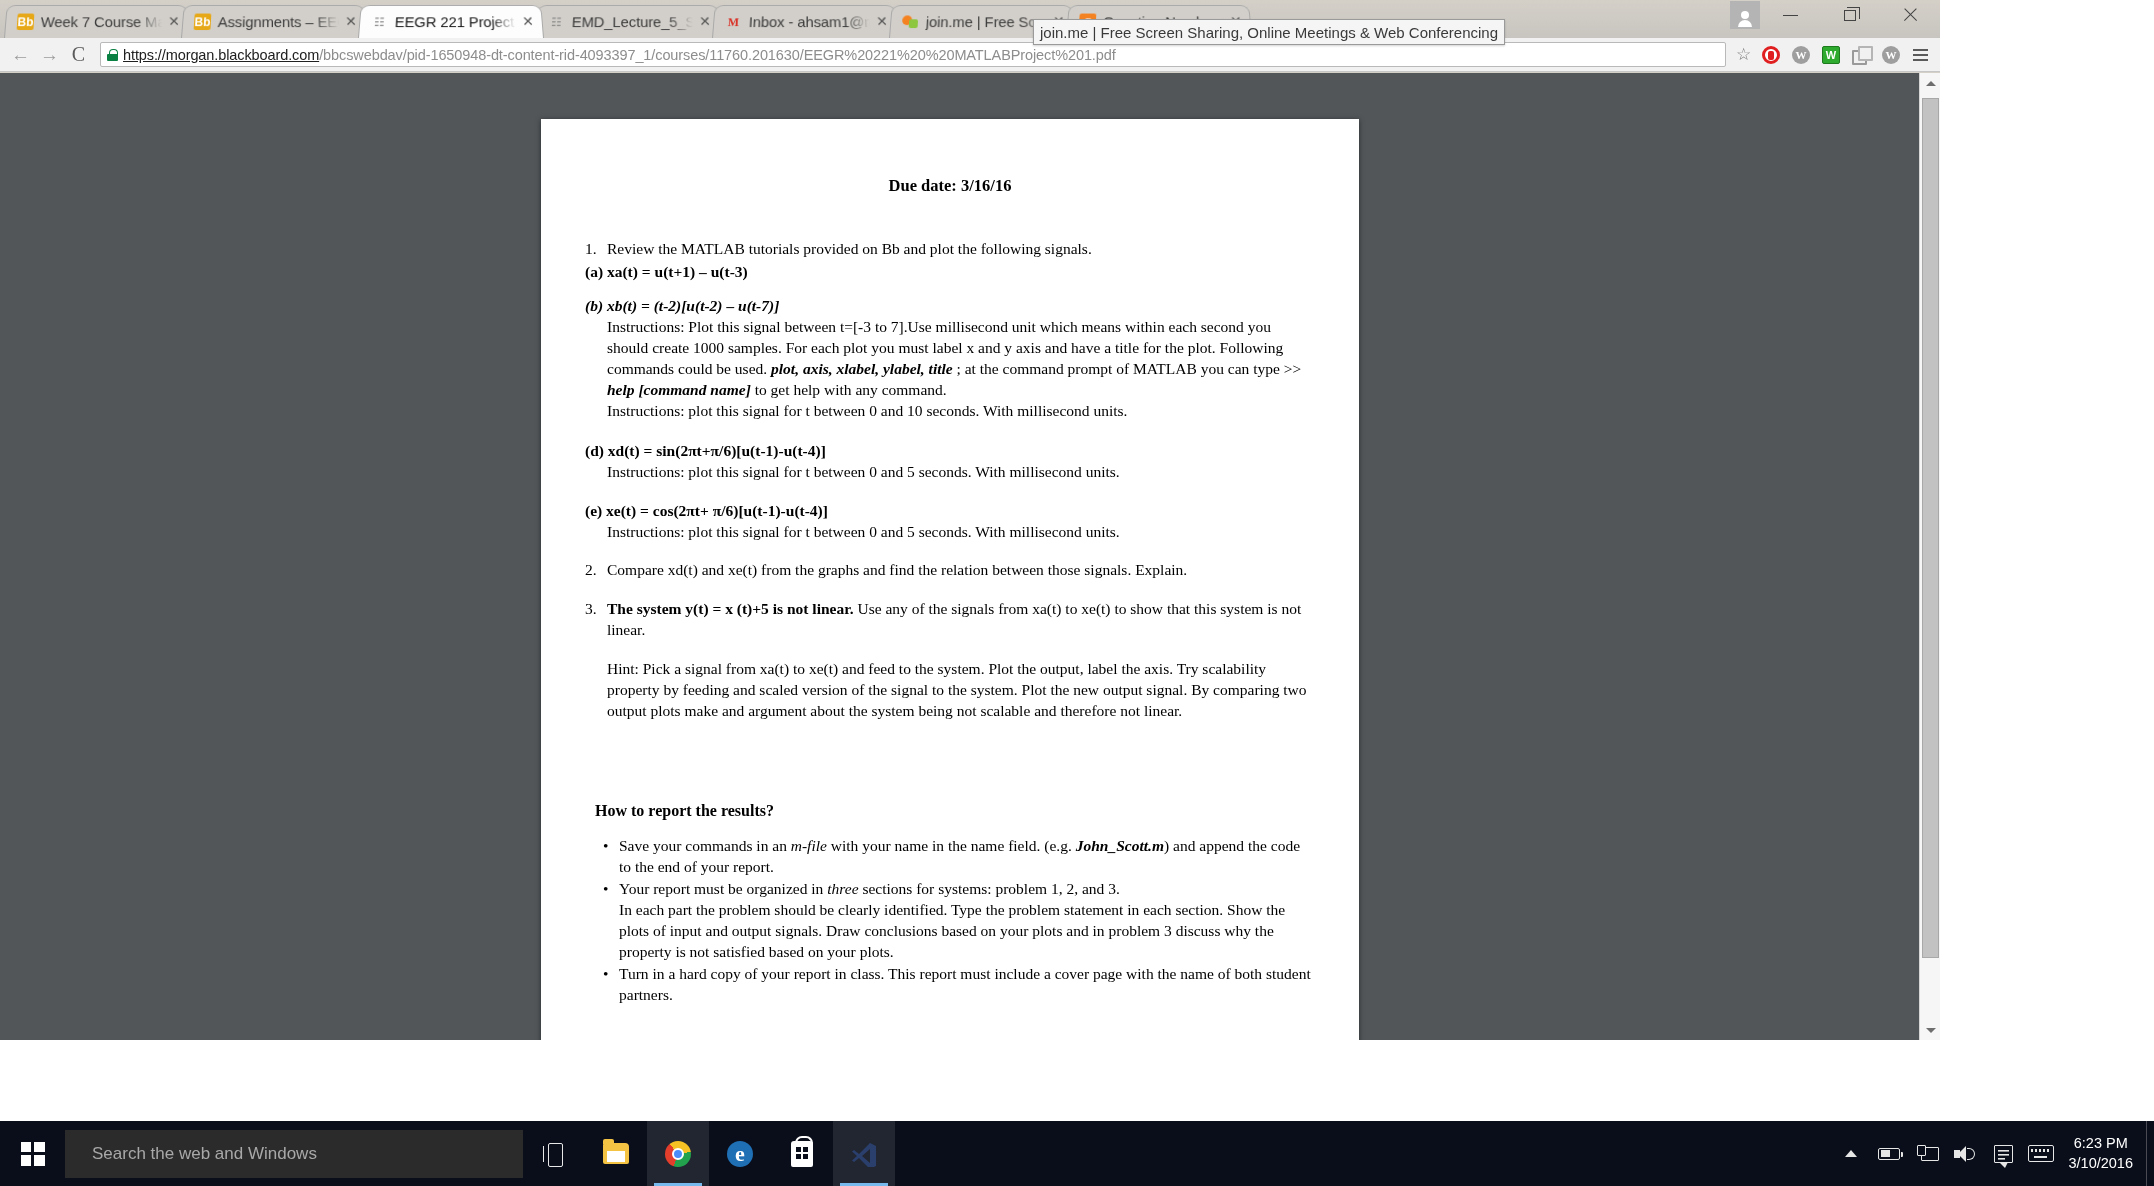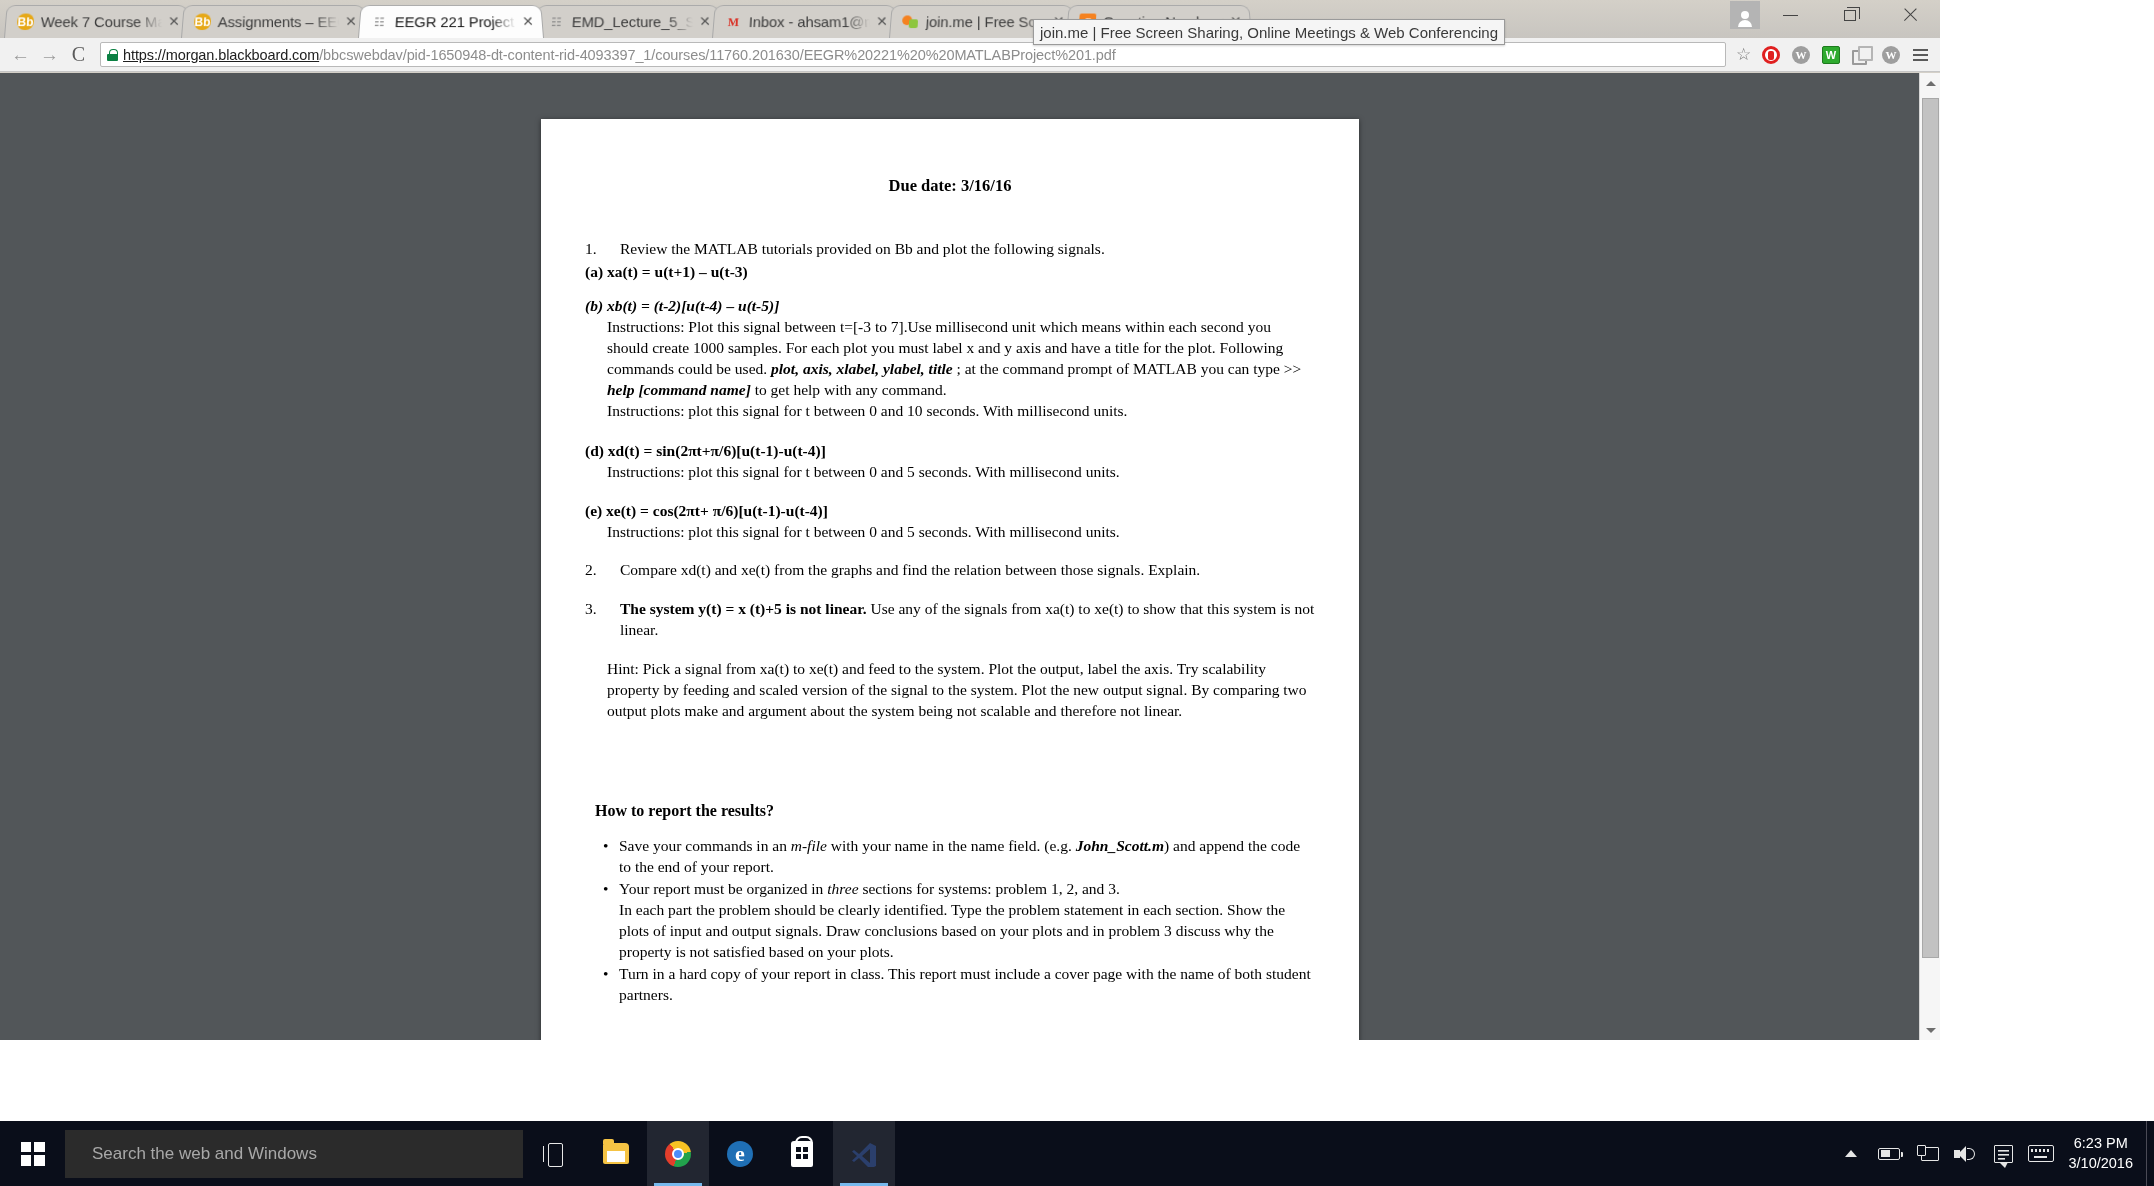--- a/index.html
+++ b/index.html
@@ -75,21 +75,21 @@
     width: 16px; height: 16px;
     margin-left: 4px;
     font-size: 14px;
     color: #555;
     text-align: center;
     line-height: 15px;
   }
 
   
   .fi-bb { background:#e6a817; color:#fff; width:15px; height:15px;
-    font-size:8px; font-weight:bold; border-radius:8px; }
+    font-size:8px; font-weight:bold; border-radius:2px; }
   .fi-pdf { color:#8a8a8a; font-size:14px; }
   .fi-gmail { color:#d93025; font-weight:bold; font-size:15px;
     font-family:"Liberation Serif", serif; }
   .fi-joinme { position:relative; width:16px; height:16px; }
   .fi-joinme::before { content:""; position:absolute; left:0; top:2px;
     width:10px; height:10px; border-radius:50%; background:#f58220; }
   .fi-joinme::after { content:""; position:absolute; left:7px; top:6px;
     width:9px; height:9px; border-radius:2px; background:#8dc63f; }
   .fi-chegg { background:#f58220; color:#fff; width:15px; height:15px;
     border-radius:2px; font-size:11px; font-weight:bold;
@@ -255,21 +255,21 @@
   .doc-due {
     text-align: center;
     font-weight: bold;
     font-size: 16.5px;
     margin-top: 18px;
   }
   .doc-body { margin-top: 42px; }
 
   .num-item { display: flex; margin-bottom: 1px; }
   .num-item .num { width: 22px; flex: 0 0 22px; }
-  .num-item .num-text { flex: 1 1 auto; margin-left: 13px; }
+  .num-item .num-text { flex: 1 1 auto; }
 
   .letter-item { font-weight: bold; margin-top: 2px; }
   .letter-item.italic { font-style: italic; }
   .instr { padding-left: 22px; }
   .gap-sm { height: 11px; }
   .gap-md { height: 17px; }
   .gap-lg { height: 26px; }
 
   .b { font-weight: bold; }
   .i { font-style: italic; }
@@ -538,21 +538,21 @@
         <div class="doc-body">
 
           <div class="num-item">
             <span class="num">1.</span>
             <span class="num-text">Review the MATLAB tutorials provided on Bb and plot the following signals.</span>
           </div>
 
           <div class="letter-item">(a) xa(t) = u(t+1) – u(t-3)</div>
 
           <div class="gap-sm"></div>
-          <div class="letter-item italic">(b) xb(t) = (t-2)[u(t-4) – u(t-5)]</div>
+          <div class="letter-item italic">(b) xb(t) = (t-2)[u(t-2) – u(t-7)]</div>
           <div class="instr"><span>Instructions: Plot this signal between t=[-3 to 7].Use millisecond unit which means within each second you should create 1000 samples. For each plot you must label x and y axis and have a title for the plot. Following commands could be used. </span><span class="bi">plot, axis, xlabel, ylabel, title</span><span> ; at the command prompt of MATLAB you can type &gt;&gt; </span><span class="bi">help [command name]</span><span> to get help with any command.</span></div>
 
           <div class="instr">Instructions: plot this signal for t between 0 and 10 seconds. With millisecond units.</div>
 
           <div class="gap-md"></div>
           <div class="letter-item">(d) xd(t) = sin(2πt+π/6)[u(t-1)-u(t-4)]</div>
           <div class="instr">Instructions: plot this signal for t between 0 and 5 seconds. With millisecond units.</div>
 
           <div class="gap-md"></div>
           <div class="letter-item">(e) xe(t) = cos(2πt+ π/6)[u(t-1)-u(t-4)]</div>

